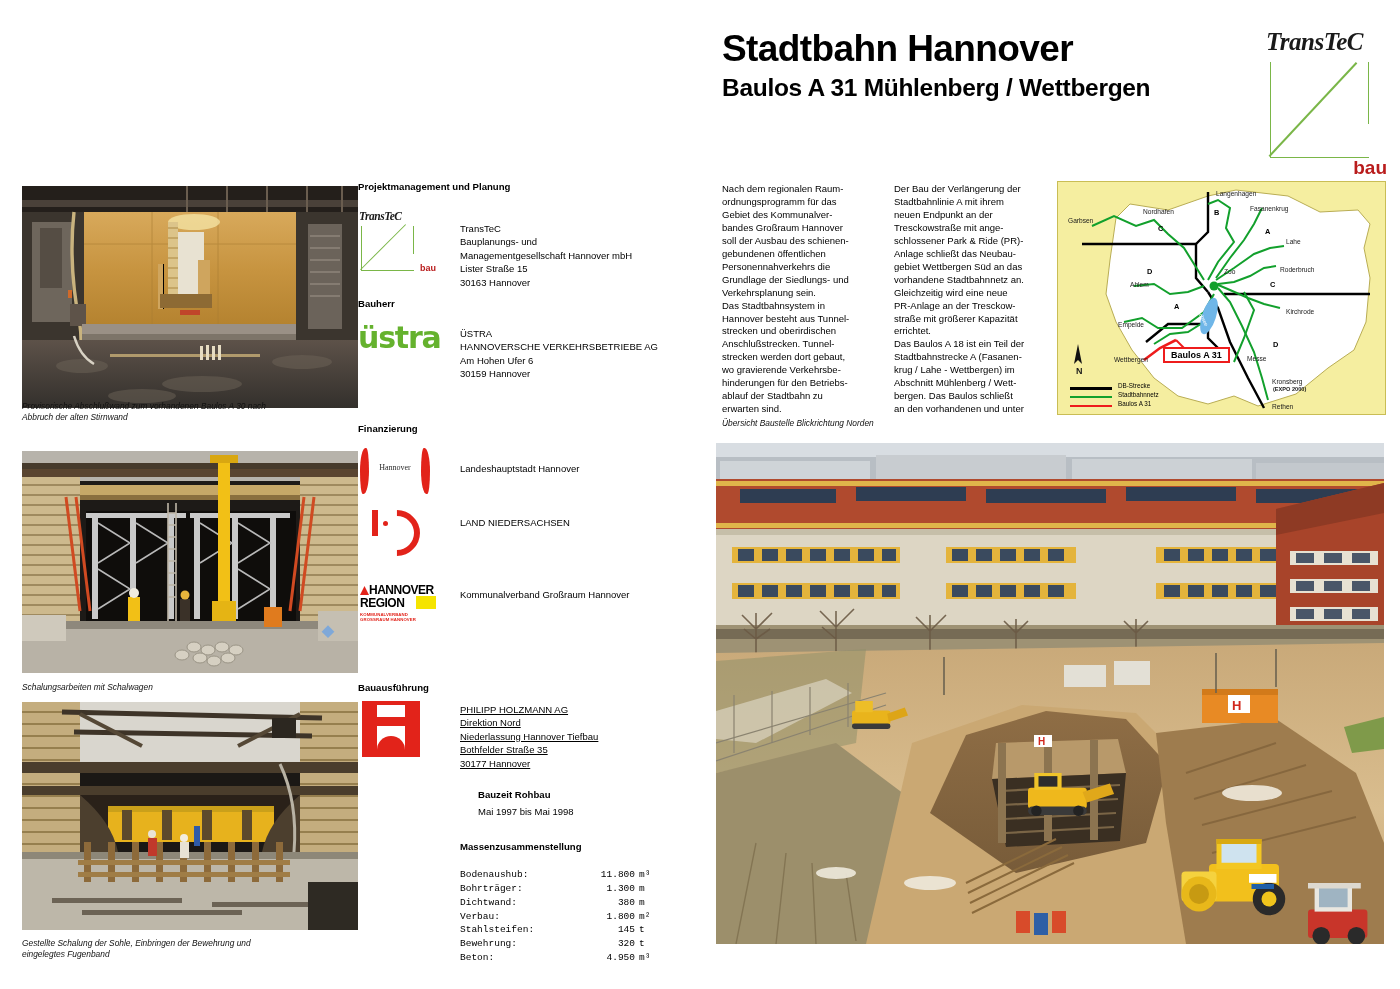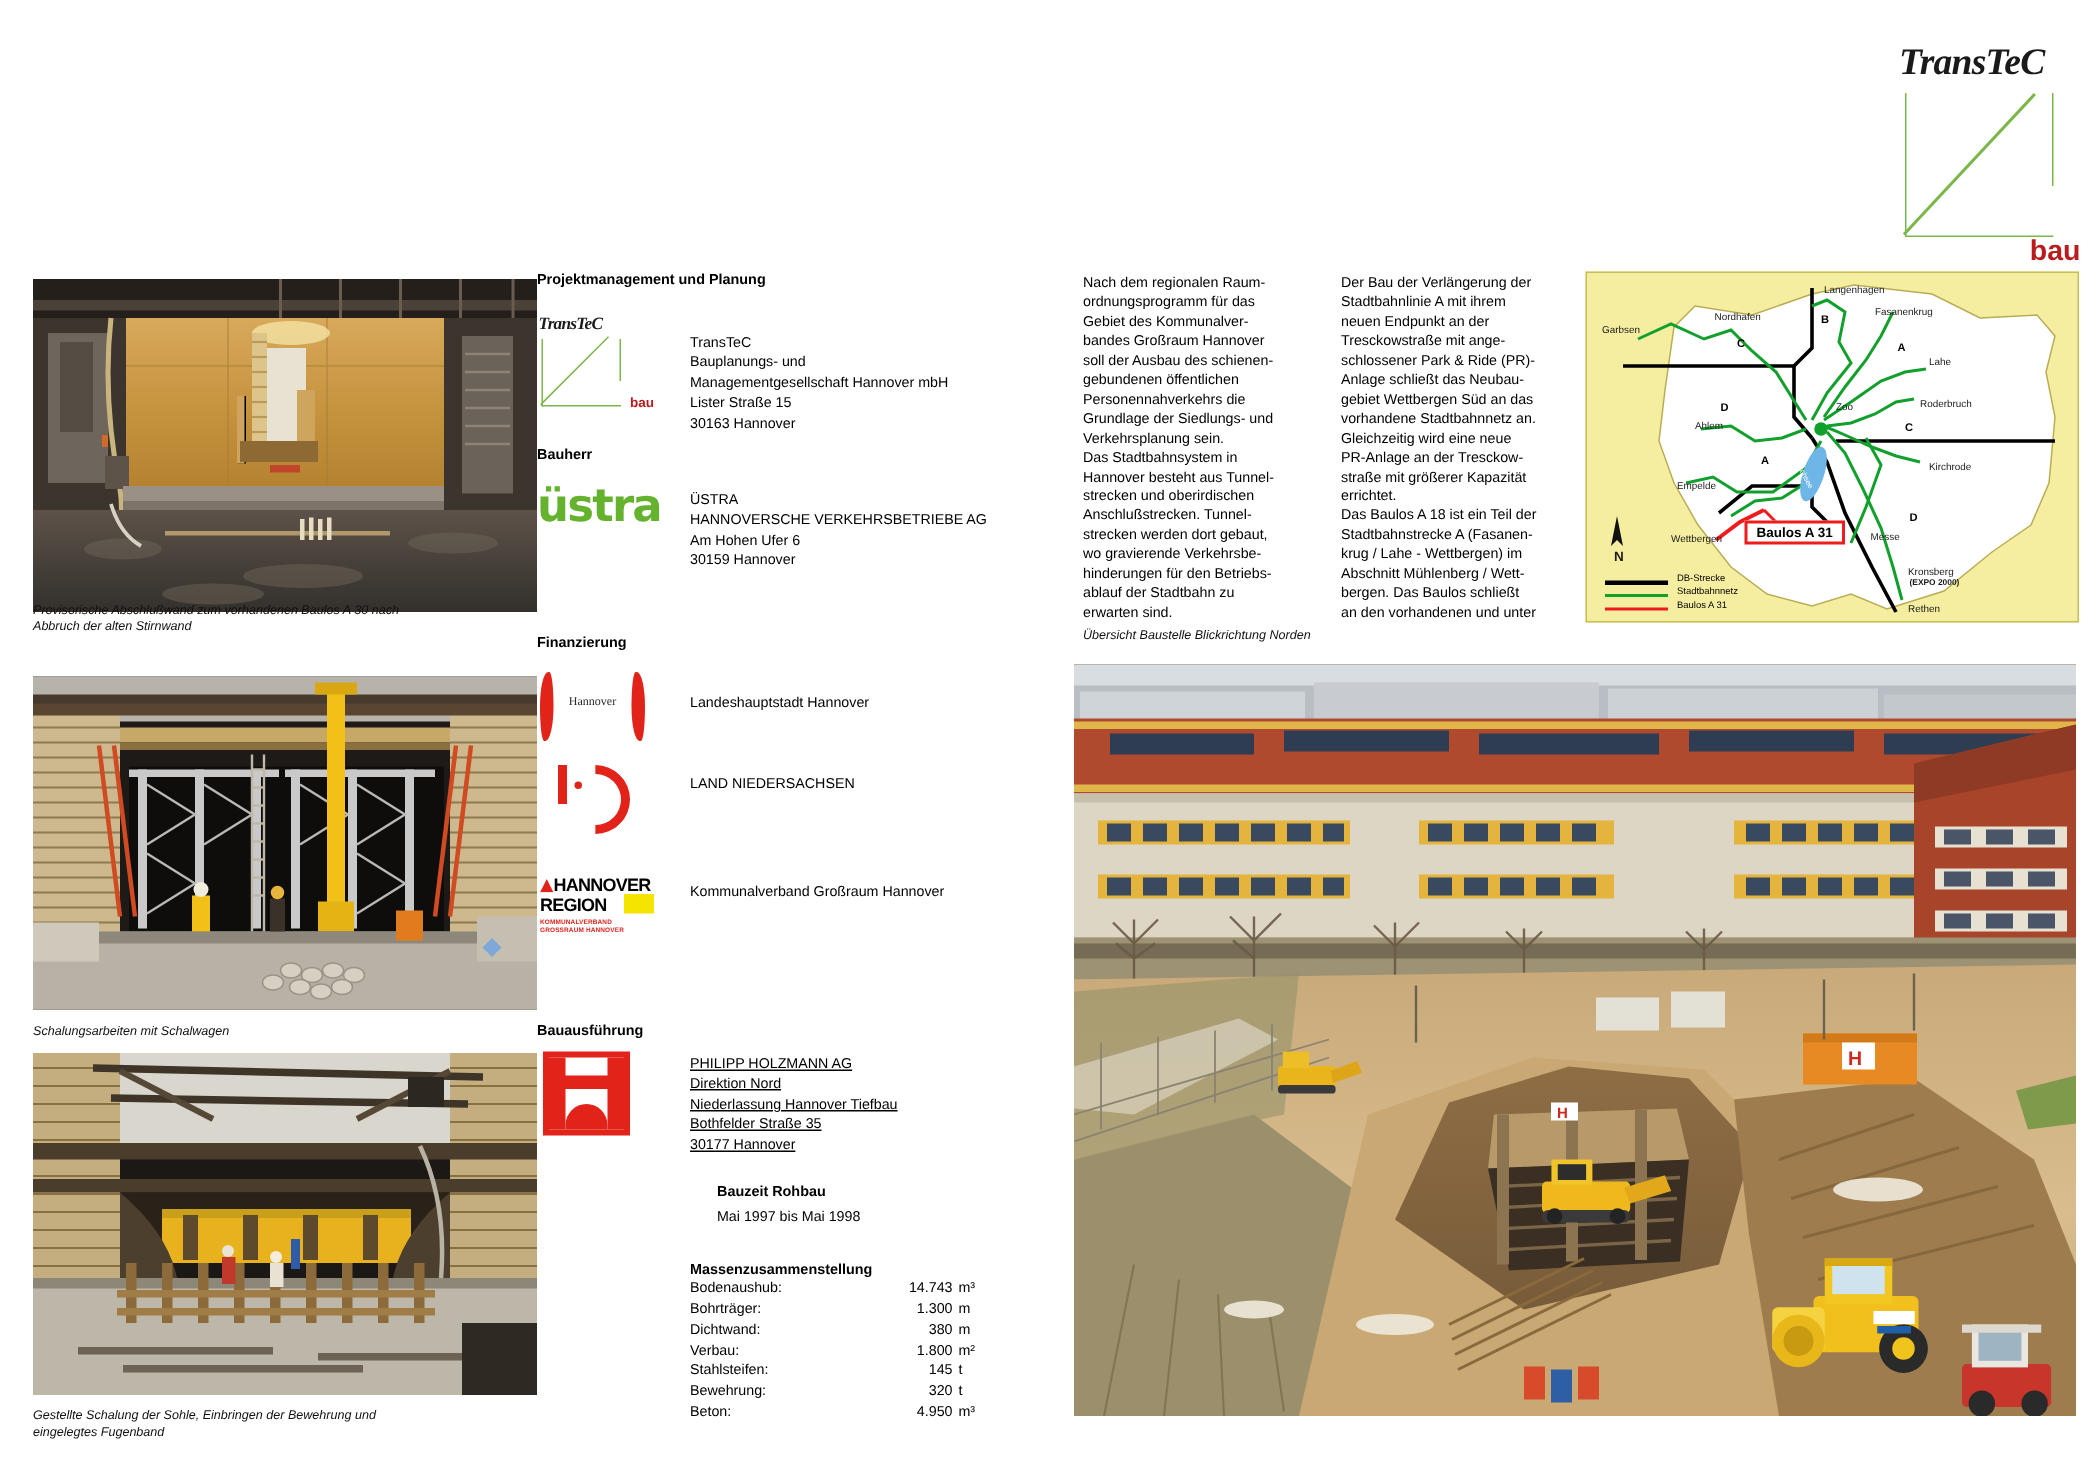--- a/index.html
+++ b/index.html
@@ -108,20 +108,24 @@
   #map .mline{position:absolute;font-size:7.4px;font-weight:bold;}
   #map .leg{position:absolute;font-size:6.3px;white-space:nowrap;}
   #map .legline{position:absolute;height:2px;}
   svg{display:block;}
 </style>
 </head>
 <body>
 
 <div class="pg">
 
+  <div id="header">
+    <div id="title-main">Stadtbahn Hannover</div>
+    <div id="title-sub">Baulos A 31 Mühlenberg / Wettbergen</div>
+  </div>
 
   <div id="ttc-head" class="ttc">
     <span class="word">TransTeC</span>
     <span class="box"></span>
     <span class="boxr"></span>
     <span class="diag"></span>
     <span class="bau">bau</span>
   </div>
 
   <div class="photo" id="ph1" style="left:22px;top:186px;width:336px;height:222px;">
@@ -527,24 +531,24 @@
       </div>
     </div>
 
     <div style="margin-left:120px;margin-top:10px;">
       <div class="sec-head">Bauzeit Rohbau</div>
       <div style="font-size:9.5px;margin-top:6px;">Mai 1997 bis Mai 1998</div>
     </div>
 
     <div style="margin-left:102px;margin-top:24px;">
       <div class="sec-head">Massenzusammenstellung</div>
-      <div class="mass" style="margin-top:0;">
+      <div class="mass" style="margin-top:16px;font-family:Liberation Mono, monospace;">
         <div class="row">
           <span class="k">Bodenaushub:</span>
-          <span class="v">14.743</span>
+          <span class="v">11.800</span>
           <span class="u">m³</span>
         </div>
         <div class="row">
           <span class="k">Bohrträger:</span>
           <span class="v">1.300</span>
           <span class="u">m</span>
         </div>
         <div class="row">
           <span class="k">Dichtwand:</span>
           <span class="v">380</span>

